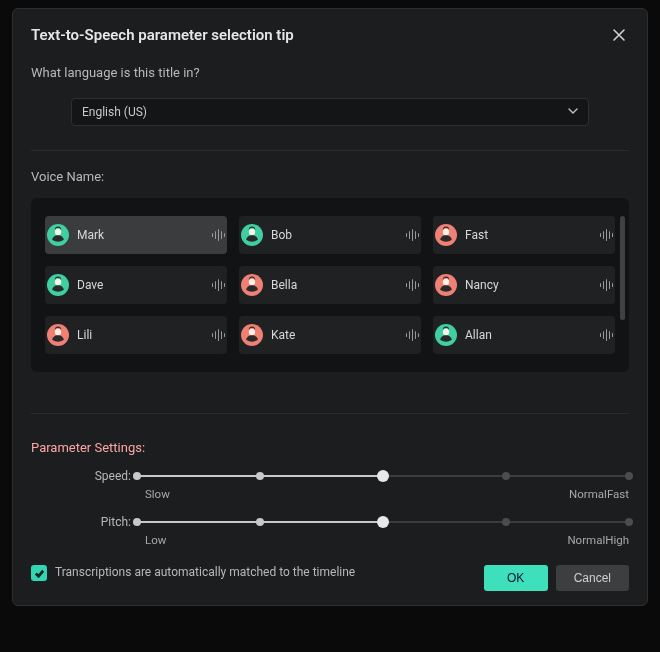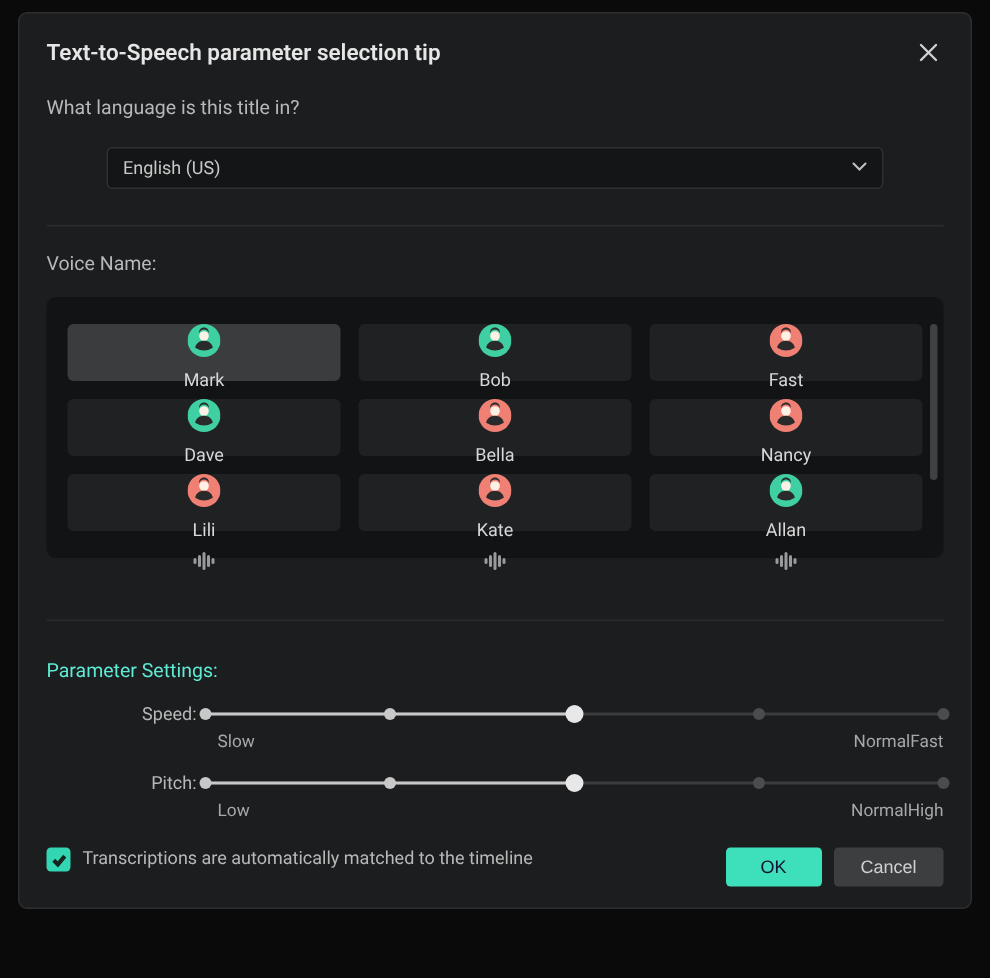--- a/index.html
+++ b/index.html
@@ -57,24 +57,23 @@
   .voice-grid {
     display: grid;
     grid-template-columns: repeat(3, 1fr);
     gap: 12px;
   }
   .voice-item {
     background: #1f2123;
     border-radius: 4px;
     height: 38px;
     display: flex; align-items: center;
-    padding: 0 22px;
+    padding: 0 2px;
     cursor: pointer;
     gap: 8px;
-    flex-direction: column;
   }
   .voice-item.selected { background: #3a3c3e; }
   .avatar {
     width: 22px; height: 22px; border-radius: 50%;
     display: flex; align-items: center; justify-content: center;
     flex-shrink: 0;
   }
   .avatar svg { width: 22px; height: 22px; }
   .voice-name { flex: 1; font-size: 12px; color: #d8d8d8; }
   .wave-icon { display: flex; align-items: center; gap: 1.5px; }
@@ -86,21 +85,21 @@
   .vscroll {
     position: absolute; right: 4px; top: 18px; bottom: 18px; width: 5px;
     background: transparent;
   }
   .vthumb {
     background: #3f4143; border-radius: 3px; width: 5px; height: 75%;
   }
 
   .spacer { flex: 1; }
 
-  .param-label { color: #5eead4; font-size: 13px; margin: 8px 0 14px 0; }
+  .param-label { color: #fca5a5; font-size: 13px; margin: 8px 0 14px 0; }
 
   .slider-row {
     display: flex; align-items: center; gap: 6px;
     margin-bottom: 4px;
   }
   .slider-name { width: 100px; text-align: right; font-size: 12px; color: #b8b8b8; }
   .slider {
     flex: 1; position: relative; height: 14px;
   }
   .track {

